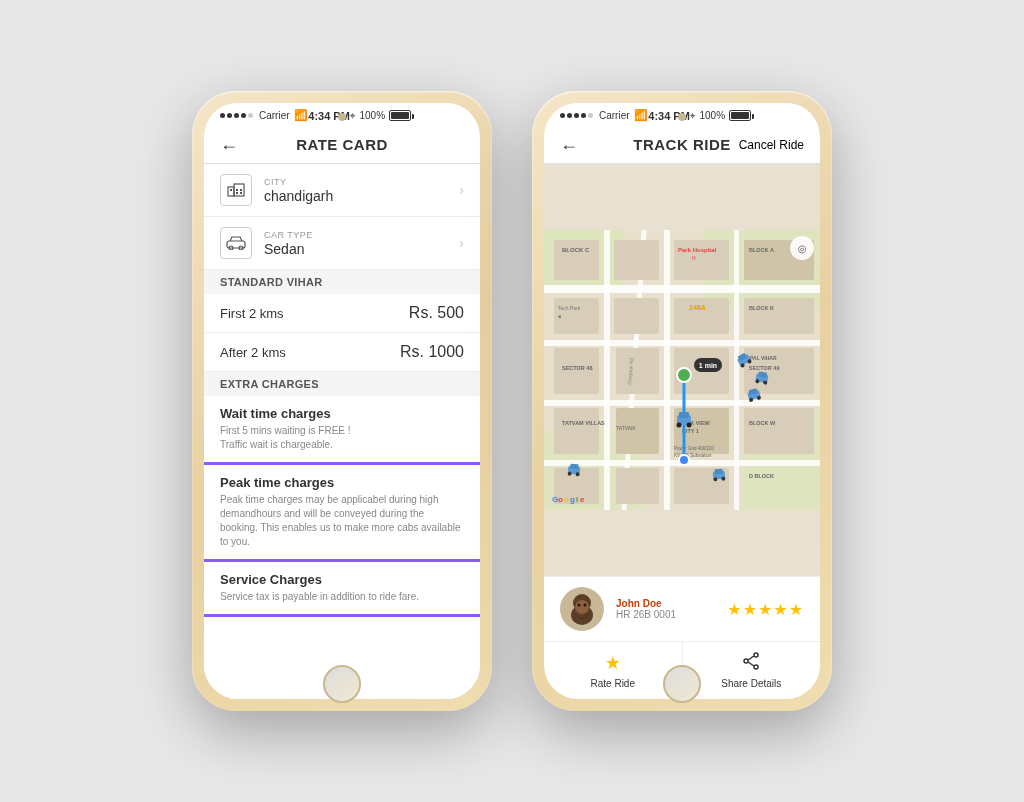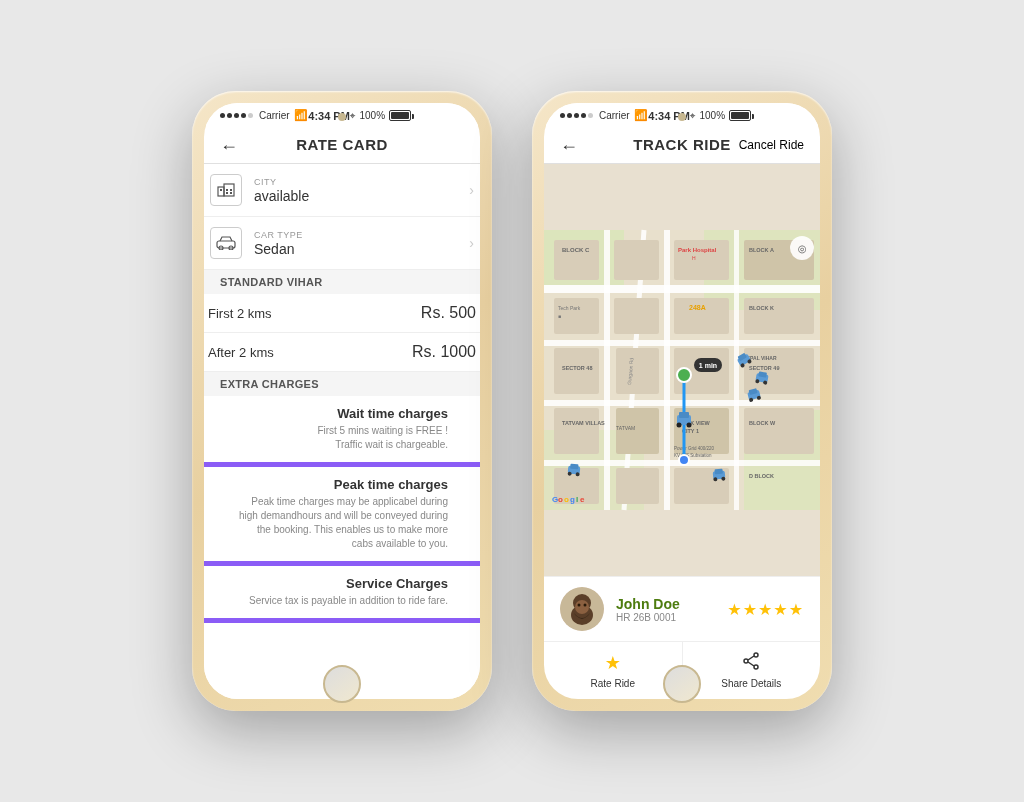--- a/index.html
+++ b/index.html
@@ -117,21 +117,21 @@
 
     
     .rate-card-content {
       flex: 1;
       overflow-y: auto;
       background: #fff;
     }
     .section-row {
       display: flex;
       align-items: center;
-      padding: 10px 6px;
+      padding: 10px 16px;
       border-bottom: 1px solid #eee;
     }
     .section-icon {
       width: 32px; height: 32px;
       border: 1px solid #ccc;
       border-radius: 4px;
       display: flex; align-items: center; justify-content: center;
       margin-right: 12px;
       font-size: 14px;
       flex-shrink: 0;
@@ -146,30 +146,29 @@
       padding: 6px 16px;
       font-size: 11px;
       font-weight: 600;
       color: #555;
       letter-spacing: 0.3px;
     }
     .rate-row {
       display: flex;
       justify-content: space-between;
       align-items: center;
-      padding: 10px 4px;
+      padding: 10px 16px;
       border-bottom: 1px solid #eee;
     }
     .rate-label { font-size: 13px; color: #333; }
     .rate-value { font-size: 16px; color: #333; }
 
     .charge-section {
-      padding: 10px 32px;
-      border-bottom: 5px solid #8b5cf6;
-      text-align: right;
+      padding: 10px 16px;
+      border-bottom: 3px solid #8b5cf6;
     }
     .charge-title { font-size: 13px; font-weight: 600; color: #333; margin-bottom: 3px; }
     .charge-desc { font-size: 10px; color: #888; line-height: 1.4; }
 
     
     .map-container {
       flex: 1;
       position: relative;
       overflow: hidden;
       background: #e8e0d0;
@@ -187,21 +186,21 @@
     .driver-avatar {
       width: 44px; height: 44px;
       background: #e0d0c0;
       border-radius: 50%;
       margin-right: 12px;
       overflow: hidden;
       display: flex; align-items: center; justify-content: center;
       flex-shrink: 0;
     }
     .driver-info { flex: 1; }
-    .driver-name { font-size: 14px; font-weight: 600; color: #4d7c0f; }
+    .driver-name { font-size: 10px; font-weight: 600; color: #c2410c; }
     .driver-plate { font-size: 10px; color: #888; }
     .stars { color: #FFC107; font-size: 16px; letter-spacing: 1px; }
 
     
     .action-bar {
       display: flex;
       border-top: 1px solid #eee;
       flex-shrink: 0;
     }
     .action-btn {
@@ -263,21 +262,21 @@
               <rect x="7" y="1" width="10" height="12" stroke="#555" stroke-width="1.2" fill="none"></rect>
               <rect x="9" y="6" width="2" height="2" fill="#555"></rect>
               <rect x="13" y="6" width="2" height="2" fill="#555"></rect>
               <rect x="9" y="9" width="2" height="2" fill="#555"></rect>
               <rect x="13" y="9" width="2" height="2" fill="#555"></rect>
               <rect x="3" y="6" width="2" height="2" fill="#555"></rect>
             </svg>
           </div>
           <div class="section-info">
             <div class="section-label">CITY</div>
-            <div class="section-value">available</div>
+            <div class="section-value">chandigarh</div>
           </div>
           <span class="chevron">›</span>
         </div>
 
         <div class="section-row">
           <div class="section-icon">
             <svg width="22" height="14" viewBox="0 0 22 14" fill="none">
               <rect x="2" y="5" width="18" height="7" rx="2" stroke="#555" stroke-width="1.2" fill="none"></rect>
               <path d="M5 5L7 1H15L17 5" stroke="#555" stroke-width="1.2" fill="none"></path>
               <circle cx="6" cy="12" r="2" stroke="#555" stroke-width="1.2" fill="none"></circle>

